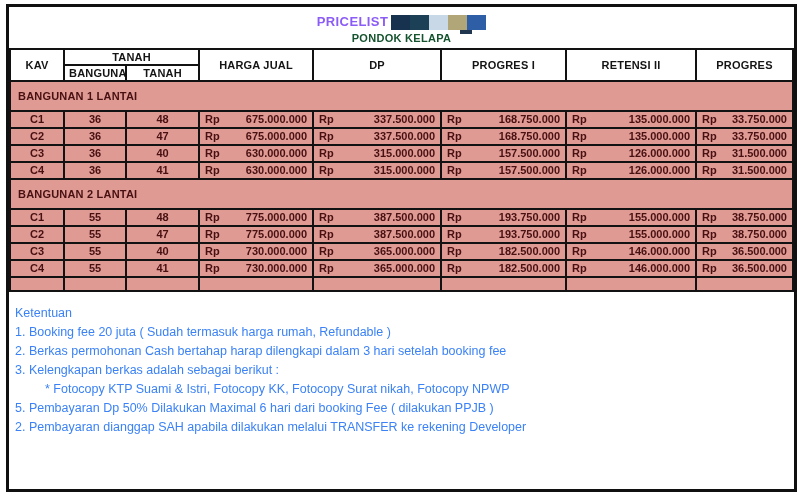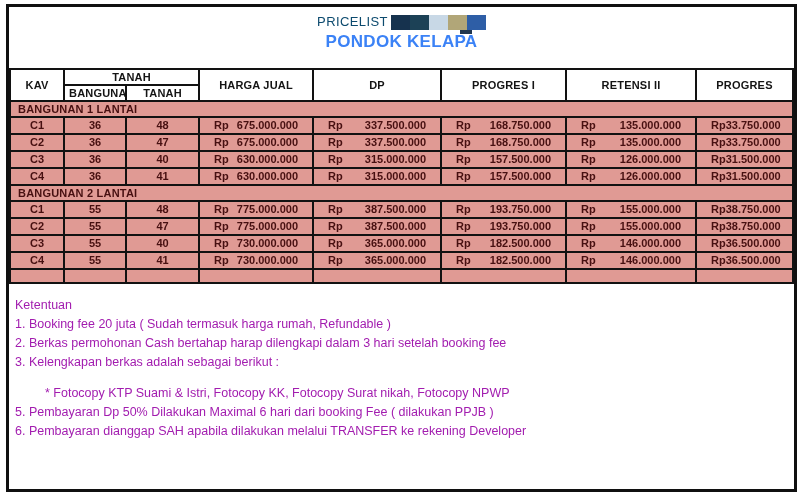--- a/index.html
+++ b/index.html
@@ -8,45 +8,45 @@
     font-family:"Liberation Sans", sans-serif;
     -webkit-font-smoothing:antialiased;
   }
   .frame{
     position:absolute;left:6px;top:4px;right:7px;bottom:6px;
     border:3px solid #101010;background:#fff;box-sizing:border-box;
   }
   
   .title-block{width:100%;text-align:center;padding-top:5px;}
   .title-line{display:inline-flex;align-items:center;gap:3px;height:18px;}
-  .brand{font-weight:normal;font-size:13px;letter-spacing:.4px;color:#0c4a6e;}
+  .brand{font-weight:bold;font-size:13px;letter-spacing:.4px;color:#8b5cf6;}
   .logo{display:inline-flex;position:relative;height:15px;top:1px;}
   .logo .band{width:19px;height:15px;display:inline-block;}
   .logo .accent{position:absolute;right:14px;bottom:-4px;width:12px;height:4px;}
-  .subtitle{font-weight:bold;font-size:17px;color:#3b82f6;margin-top:1px;letter-spacing:.3px;}
+  .subtitle{font-weight:bold;font-size:11px;color:#14532d;margin-top:1px;letter-spacing:.3px;}
   
   table.price-table{
-    width:100%;border-collapse:collapse;table-layout:fixed;margin-top:16px;
+    width:100%;border-collapse:collapse;table-layout:fixed;margin-top:4px;
     font-size:11px;font-weight:bold;color:#141414;
   }
   .price-table th,.price-table td{
     border:2px solid #121212;padding:0 4px;box-sizing:border-box;overflow:hidden;white-space:nowrap;
   }
   .price-table thead th{height:16px;text-align:center;background:#fff;font-size:11px;letter-spacing:.2px;}
   tr.section-row td{
-    background:var(--pink);color:var(--maroon);text-align:left;height:16px;padding-left:7px;letter-spacing:.2px;
+    background:var(--pink);color:var(--maroon);text-align:left;height:30px;padding-left:7px;letter-spacing:.2px;
   }
   tr.data-row td{background:var(--pink);color:var(--maroon);height:17px;text-align:center;}
   tr.data-row td.money{padding:0;}
-  td.money .mwrap{display:flex;justify-content:space-between;align-items:center;padding:0 14px;}
+  td.money .mwrap{display:flex;justify-content:space-between;align-items:center;padding:0 5px;}
   tr.empty-row td{background:var(--pink);height:14px;}
   
-  .notes{margin:12px 0 0 6px;color:#a21caf;font-size:12.5px;line-height:19px;}
+  .notes{margin:12px 0 0 6px;color:#3b82f6;font-size:12.5px;line-height:19px;}
   .notes .note-line{white-space:nowrap;}
-  .notes .indent{padding-left:30px;margin-top:12px;}
+  .notes .indent{padding-left:30px;}
 </style>
 </head>
 <body>
 
 <div class="frame">
 
   <div class="title-block">
     <div class="title-line">
       <span class="brand">PRICELIST</span>
       <span class="logo" id="logo">
@@ -388,17 +388,17 @@
   </table>
 
   <div class="notes">
     <div class="note-line">Ketentuan</div>
     <div id="notes-list">
         <div class="note-line">1. Booking fee 20 juta ( Sudah termasuk harga rumah, Refundable )</div>
         <div class="note-line">2. Berkas permohonan Cash bertahap harap dilengkapi dalam 3 hari setelah booking fee</div>
         <div class="note-line">3. Kelengkapan berkas adalah sebagai berikut :</div>
         <div class="note-line indent">* Fotocopy KTP Suami &amp; Istri, Fotocopy KK, Fotocopy Surat nikah, Fotocopy NPWP</div>
         <div class="note-line">5. Pembayaran Dp 50% Dilakukan Maximal 6 hari dari booking Fee ( dilakukan PPJB )</div>
-        <div class="note-line">6. Pembayaran dianggap SAH apabila dilakukan melalui TRANSFER ke rekening Developer</div>
+        <div class="note-line">2. Pembayaran dianggap SAH apabila dilakukan melalui TRANSFER ke rekening Developer</div>
       </div>
   </div>
 
 </div>
 
 </body></html>

